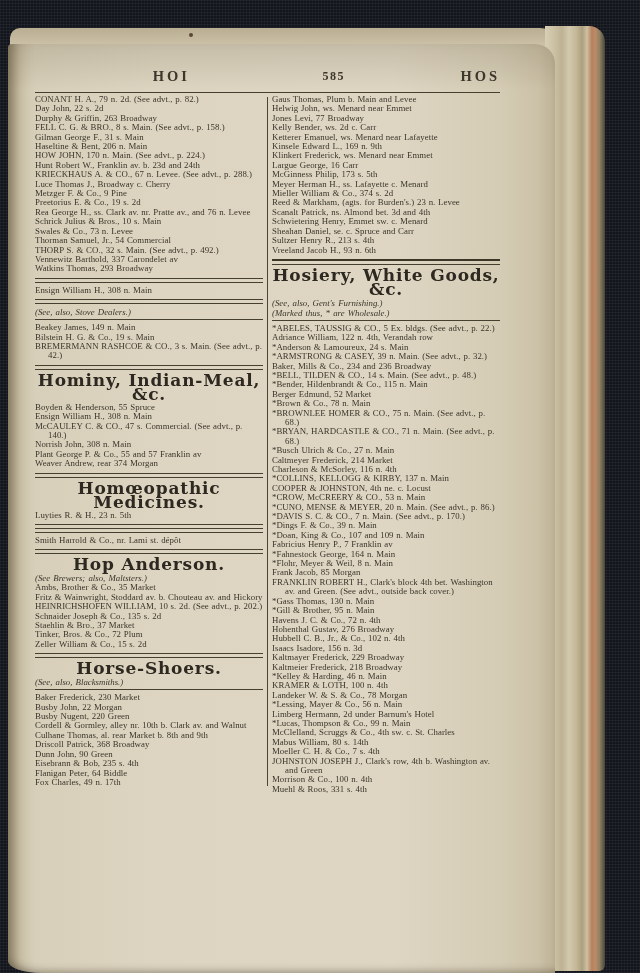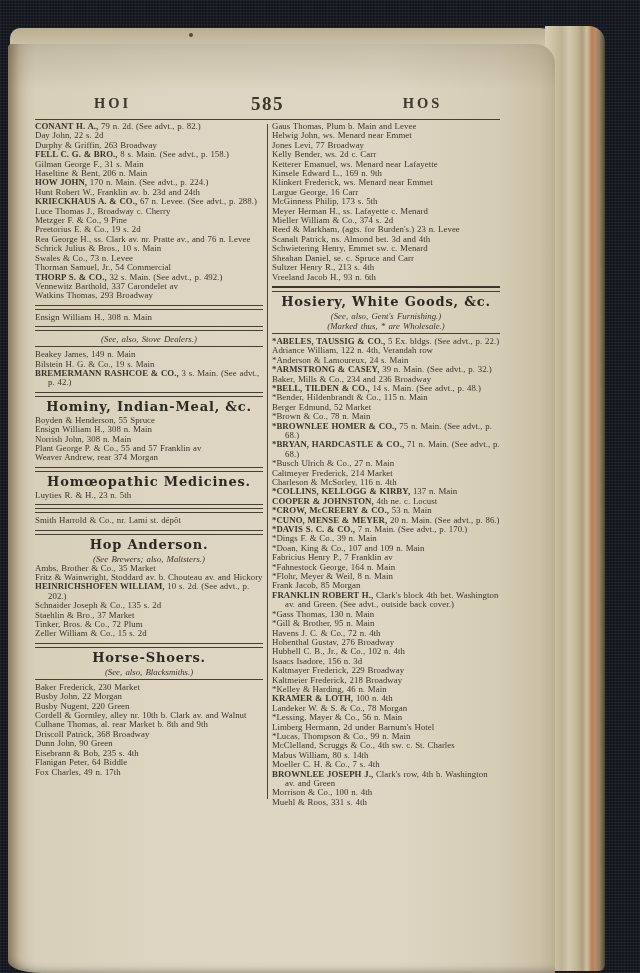--- a/index.html
+++ b/index.html
@@ -28,33 +28,33 @@
         #d5ccb5 90%,#cbc1a7 97%,#beb296 100%);
     border-radius:4px 20px 0 0;
     border-bottom-left-radius:34px 12px;
     box-shadow: inset 16px 0 14px -11px rgba(78,66,46,.5), inset 0 -7px 9px -6px rgba(60,50,35,.45);
     color:#3a352b;}
   .speck{position:absolute;left:189px;top:33px;width:4px;height:4px;border-radius:50%;
     background:#5a4636;z-index:3;}
   .content{padding:24px 55px 0 27px;}
   .running-head{display:flex;font-weight:bold;font-size:14.5px;line-height:17px;
     letter-spacing:3px;color:#3c362b;}
-  .running-head span{flex:1;text-align:center;margin-top:27px;}
-  .running-head .pageno{letter-spacing:1.5px;font-size:19px;}
+  .running-head span{flex:1;text-align:right;}
+  .running-head .pageno{letter-spacing:1.5px;font-size:12px;}
   .head-rule{border-top:1.5px solid #453f30;margin:7px 0 2px;}
   .columns{display:flex;align-items:stretch;}
   .col{width:228px;}
   .col.right{flex:1;}
   .col-divider{width:1px;background:#4a4434;margin:2px 4px 8px 4px;}
   .entry{font-size:8.8px;line-height:9.4px;padding-left:13px;text-indent:-13px;
     letter-spacing:.05px;word-spacing:.5px;}
-  .entry b{font-weight:700;text-align:right;}
-  .section-title{font-weight:bold;font-size:13px;line-height:14px;text-align:center;
+  .entry b{font-weight:400;text-align:right;}
+  .section-title{font-weight:bold;font-size:17px;line-height:14px;text-align:center;
     letter-spacing:.8px;margin:3px 0 2px;color:#2d2820;font-family:"DejaVu Serif","Liberation Serif",serif;}
-  .note{font-style:italic;font-size:8.8px;line-height:10px;text-align:center;word-spacing:1px;}
+  .note{font-style:italic;font-size:8.8px;line-height:10px;word-spacing:1px;}
   .rule-double{height:3px;border-top:1px solid #453f30;border-bottom:1px solid #453f30;margin:4px 0 3px;}
   .rule-heavy{height:3px;border-top:2.5px solid #3b3628;border-bottom:1px solid #453f30;margin:4px 0 3px;}
   .rule-thin{border-top:1px solid #453f30;margin:2px 0 3px;}
 </style>
 </head>
 <body>
 
 <div class="book">
   <div class="under-pages"></div>
   <div class="edge-stack"></div>
@@ -97,20 +97,21 @@
             <div class="rule-double"></div>
             <div class="note">(See, also, Stove Dealers.)</div>
             <div class="rule-thin"></div>
             <div class="entry">Beakey James, 149 n. Main</div>
             <div class="entry">Bilstein H. G. &amp; Co., 19 s. Main</div>
             <div class="entry"><b>BREMERMANN RASHCOE &amp; CO., </b>3 s. Main. (See advt., p. 42.)</div>
             <div class="rule-double"></div>
             <div class="section-title">Hominy, Indian-Meal, &amp;c.</div>
             <div class="entry">Boyden &amp; Henderson, 55 Spruce</div>
             <div class="entry">Ensign William H., 308 n. Main</div>
+            <div class="entry"><b>McCAULEY C. &amp; CO., </b>47 s. Commercial. (See advt., p. 140.)</div>
             <div class="entry">Norrish John, 308 n. Main</div>
             <div class="entry">Plant George P. &amp; Co., 55 and 57 Franklin av</div>
             <div class="entry">Weaver Andrew, rear 374 Morgan</div>
             <div class="rule-double"></div>
             <div class="section-title">Homœopathic Medicines.</div>
             <div class="entry">Luyties R. &amp; H., 23 n. 5th</div>
             <div class="rule-double"></div>
             <div class="rule-thin"></div>
             <div class="entry">Smith Harrold &amp; Co., nr. Lami st. dépôt</div>
             <div class="rule-double"></div>
@@ -198,21 +199,21 @@
             <div class="entry">Kaltmeier Frederick, 218 Broadway</div>
             <div class="entry">*Kelley &amp; Harding, 46 n. Main</div>
             <div class="entry"><b>KRAMER &amp; LOTH, </b>100 n. 4th</div>
             <div class="entry">Landeker W. &amp; S. &amp; Co., 78 Morgan</div>
             <div class="entry">*Lessing, Mayer &amp; Co., 56 n. Main</div>
             <div class="entry">Limberg Hermann, 2d under Barnum's Hotel</div>
             <div class="entry">*Lucas, Thompson &amp; Co., 99 n. Main</div>
             <div class="entry">McClelland, Scruggs &amp; Co., 4th sw. c. St. Charles</div>
             <div class="entry">Mabus William, 80 s. 14th</div>
             <div class="entry">Moeller C. H. &amp; Co., 7 s. 4th</div>
-            <div class="entry"><b>BROWNLEE JOSEPH J., </b>Clark's row, 4th b. Washington av. and Green</div>
+            <div class="entry"><b>JOHNSTON JOSEPH J., </b>Clark's row, 4th b. Washington av. and Green</div>
             <div class="entry">Morrison &amp; Co., 100 n. 4th</div>
             <div class="entry">Muehl &amp; Roos, 331 s. 4th</div>
           </div>
       </div>
 
     </div>
   </div>
 </div>
 
 </body></html>

